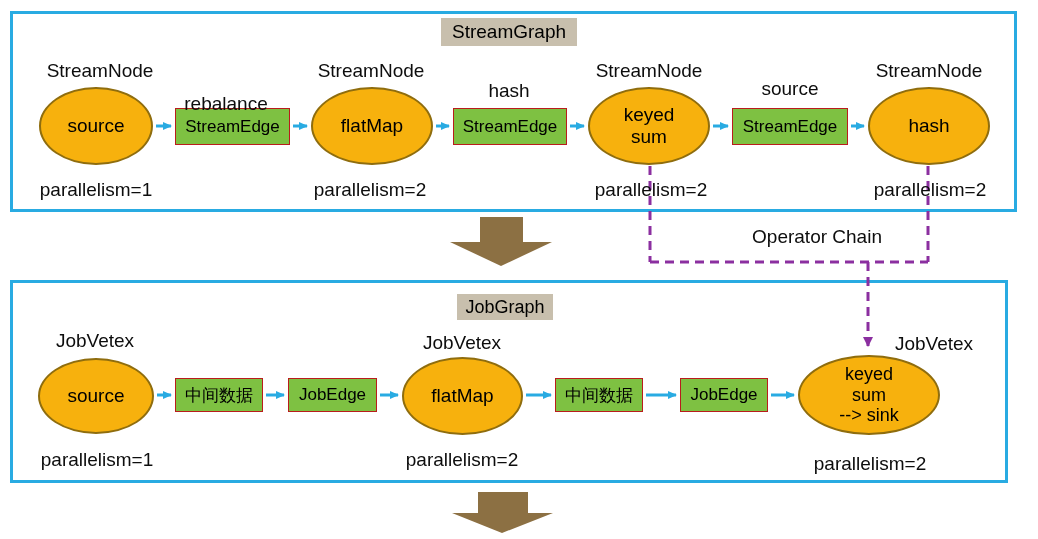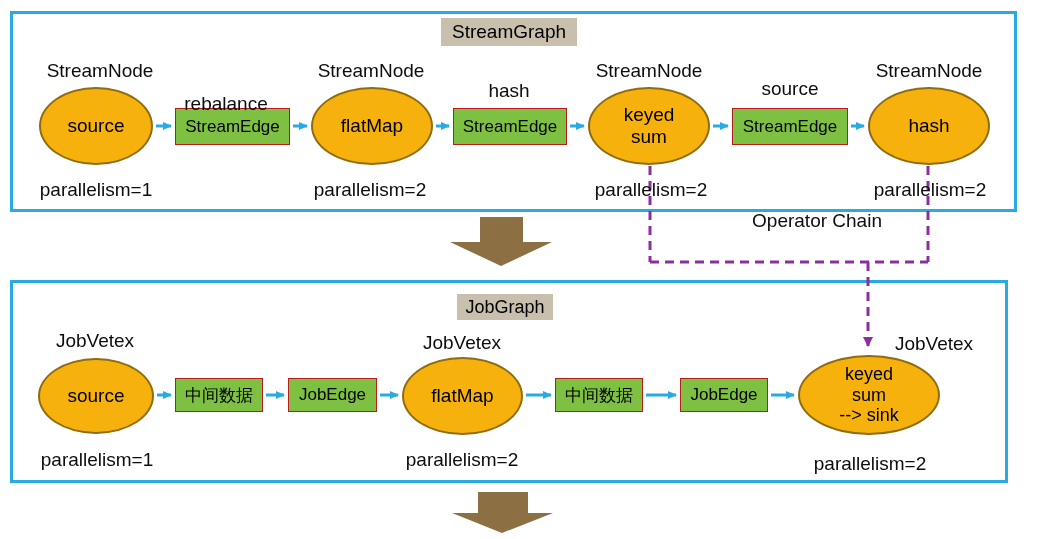--- a/index.html
+++ b/index.html
@@ -122,21 +122,21 @@
 
   <div class="lbl" style="left:226px;top:93px">rebalance</div>
   <div class="lbl" style="left:509px;top:80px">hash</div>
   <div class="lbl" style="left:790px;top:78px">source</div>
 
   <div class="lbl" style="left:96px;top:179px">parallelism=1</div>
   <div class="lbl" style="left:370px;top:179px">parallelism=2</div>
   <div class="lbl" style="left:651px;top:179px">parallelism=2</div>
   <div class="lbl" style="left:930px;top:179px">parallelism=2</div>
 
-  <div class="lbl" style="left:817px;top:210px">Operator Chain</div>
+  <div class="lbl" style="left:817px;top:226px">Operator Chain</div>
 
   <div class="lbl" style="left:95px;top:330px">JobVetex</div>
   <div class="lbl" style="left:462px;top:332px">JobVetex</div>
   <div class="lbl" style="left:934px;top:333px">JobVetex</div>
 
   <div class="lbl" style="left:97px;top:449px">parallelism=1</div>
   <div class="lbl" style="left:462px;top:449px">parallelism=2</div>
   <div class="lbl" style="left:870px;top:453px">parallelism=2</div>
 
 </div>

